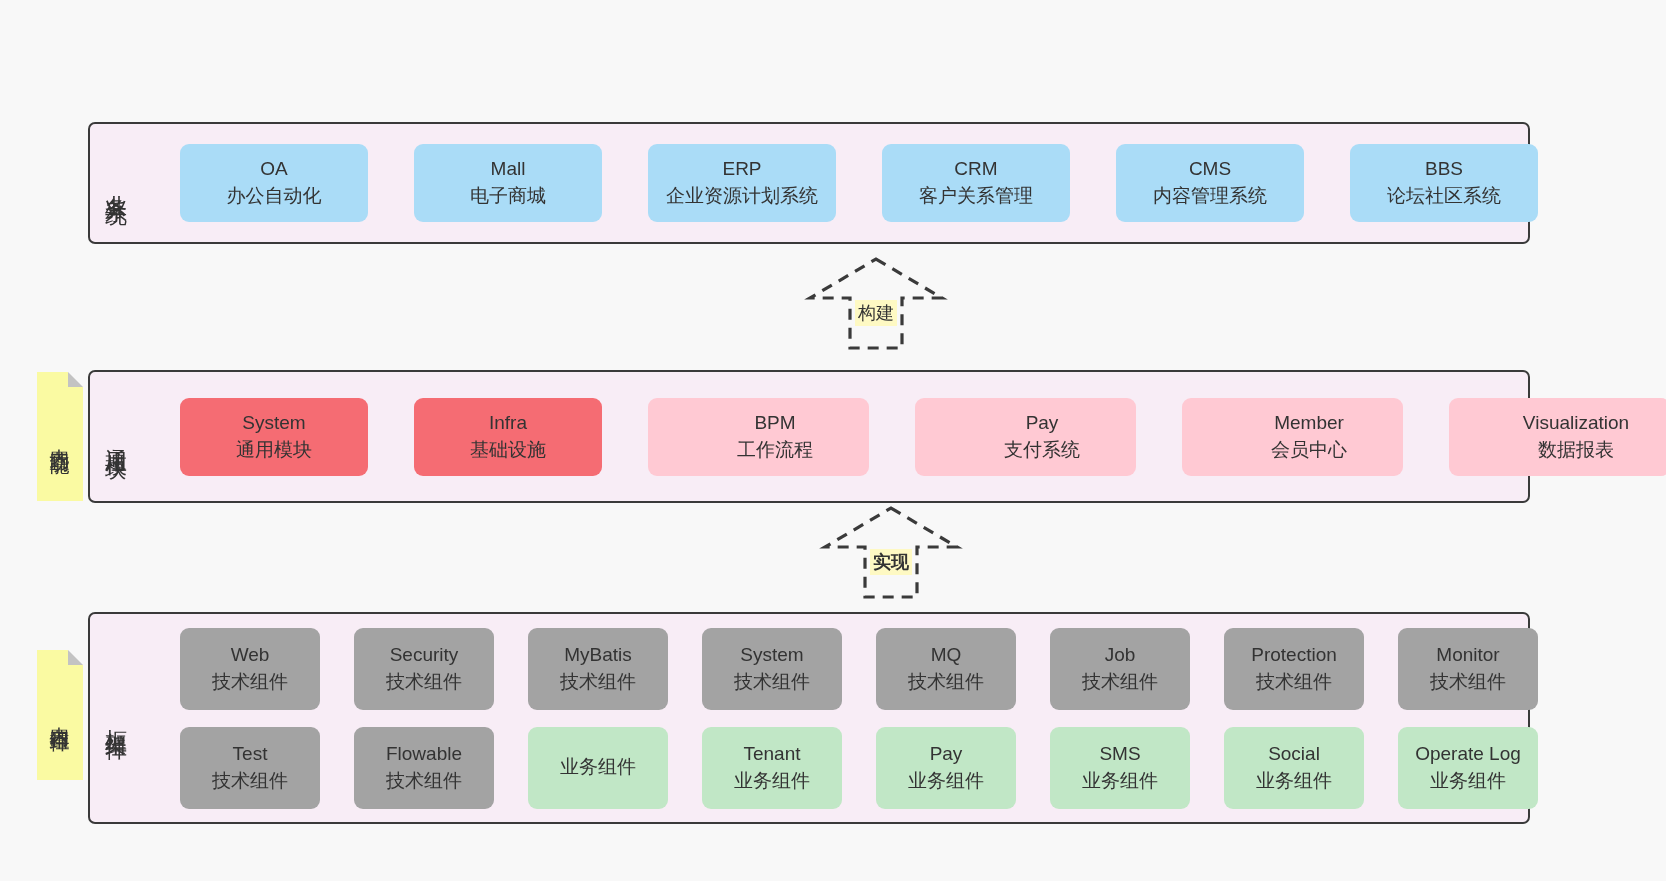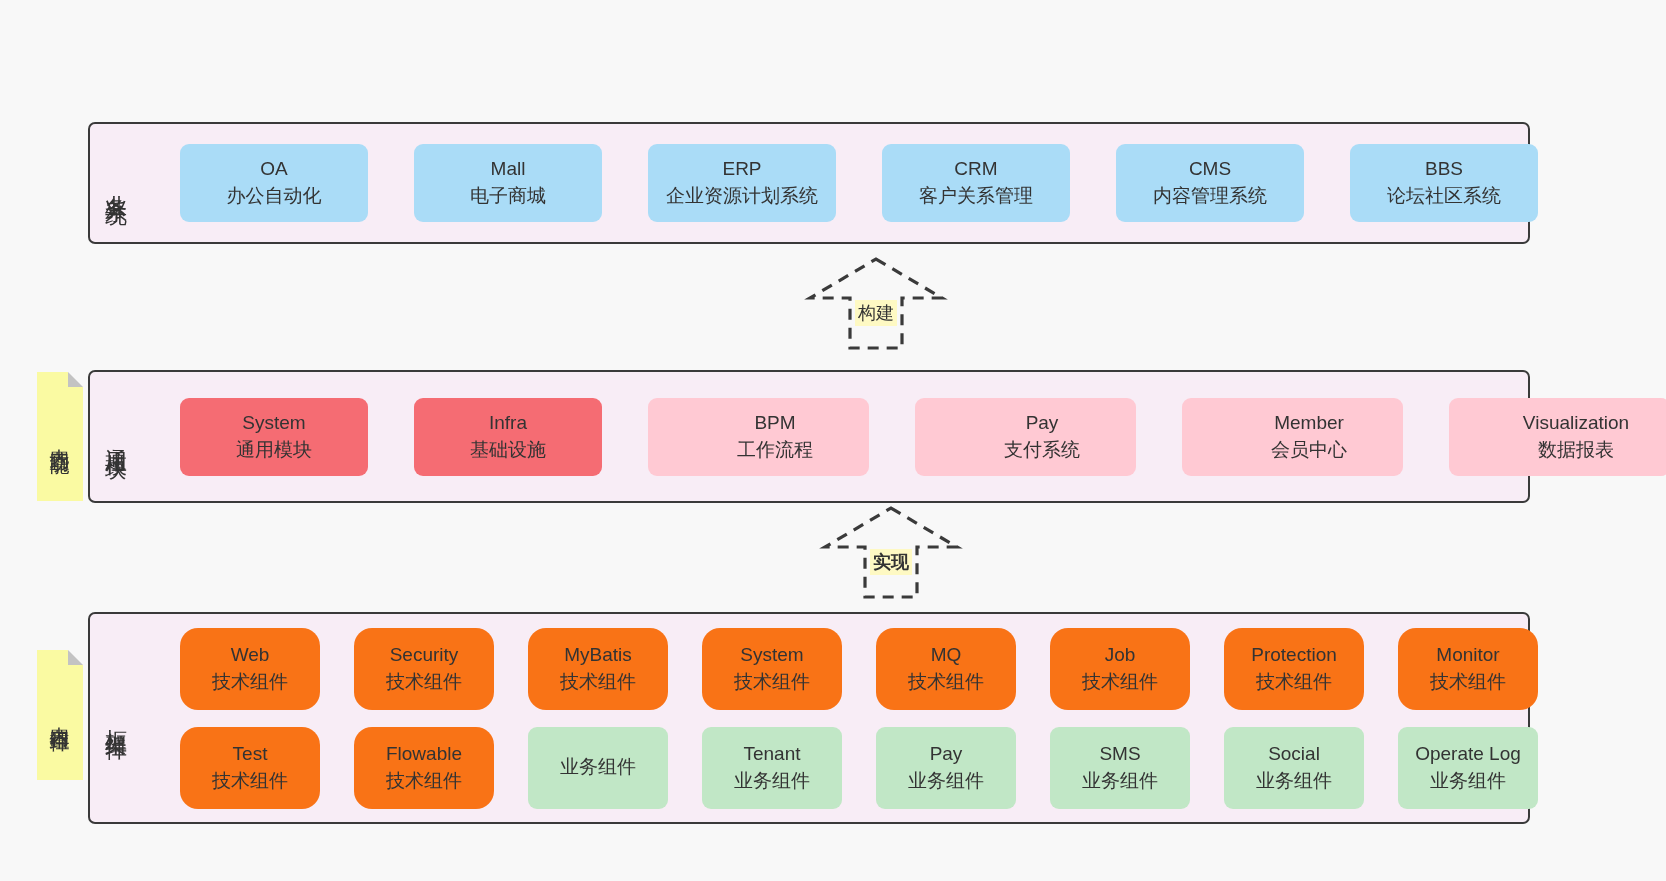--- a/index.html
+++ b/index.html
@@ -25,21 +25,21 @@
     justify-content:center;align-items:center;text-align:center;
     font-size:19px;line-height:1.42;
   }
   .box .t,.box .s{display:block;}
   .wide{width:188px;height:78px;}
   .small{width:140px;height:82px;}
   .small .t{max-width:112px;}
   .blue{background:#aadcf7;}
   .red{background:#f56c73;}
   .pink{background:#ffc9d3;padding-left:33px;}
-  .green{background:#f97316;border-radius:18px;}
+  .green{background:#a3a3a3;}
   .lightgreen{background:#c1e7c6;}
   .grid{display:flex;flex-direction:column;gap:17px;padding-left:40px;}
   .grid .row{display:flex;gap:34px;}
   .note{
     position:absolute;left:37px;width:46px;background:#fafaa2;z-index:1;
     display:flex;align-items:center;justify-content:center;
   }
   .note::before{
     content:"";position:absolute;top:0;right:0;
     border-style:solid;border-width:0 15px 15px 0;

